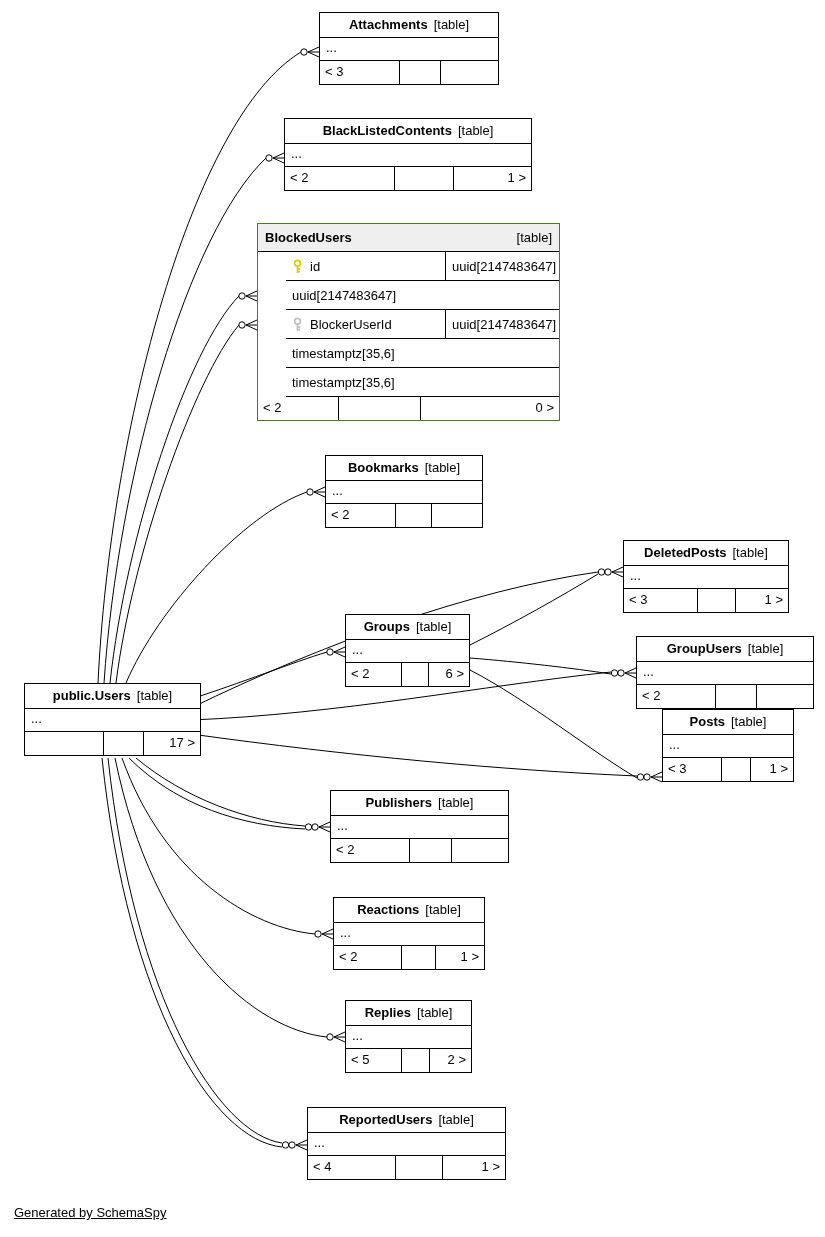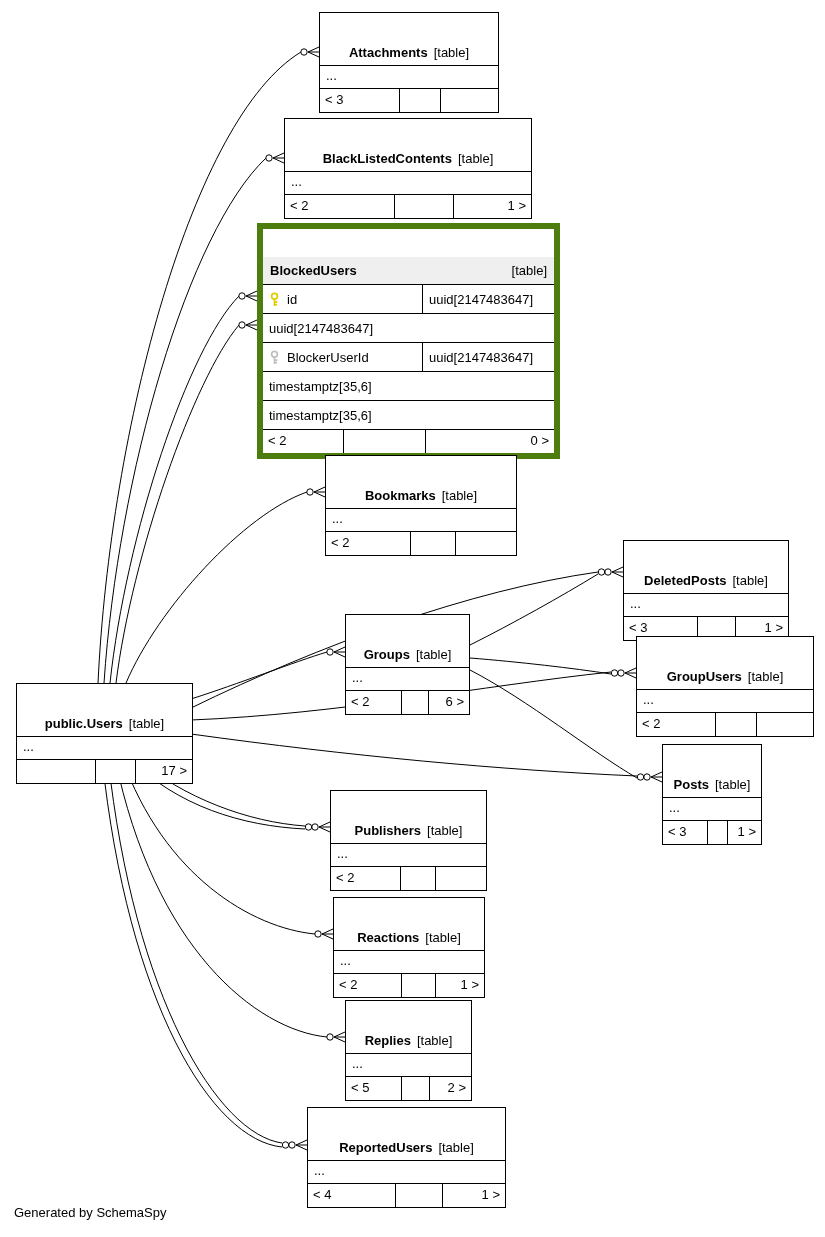--- a/index.html
+++ b/index.html
@@ -2,46 +2,46 @@
 <html><head>
 <meta charset="utf-8">
 <style>
   * { box-sizing: border-box; }
   html,body { margin:0; padding:0; background:#ffffff; }
   body { font-family:"Liberation Sans","DejaVu Sans",sans-serif; color:#000; }
   .canvas { position:relative; width:825px; height:1237px; background:#fff; overflow:hidden; }
   .edges { position:absolute; left:0; top:0; }
 
   .tbl { position:absolute; border:1px solid #000; background:#fff; font-size:13px; }
-  .tbl.hl { border:6px solid #4d7c0f; }
+  .tbl.hl { border:1px solid #4d7c0f; }
 
   .tbl-head { display:flex; justify-content:center; align-items:flex-end; gap:6px;
-              height:25px; line-height:24px; border-bottom:1px solid #000; padding:0 7px; white-space:nowrap;margin-top:28px; }
+              height:25px; line-height:24px; border-bottom:1px solid #000; padding:0 7px; white-space:nowrap; }
   .hl .tbl-head { justify-content:space-between; height:28px; line-height:27px; background:#efefef; }
   .tname { font-weight:bold; }
   .ttag  { font-size:13px; }
 
   .tbl-body { height:23px; line-height:20px; border-bottom:1px solid #000; padding:0 6px; overflow:hidden; }
 
   .tbl-foot { display:flex; height:23px; line-height:22px; }
   .fc  { display:block; overflow:hidden; white-space:nowrap; }
   .fc1 { flex:1.7; padding:0 5px; text-align:left; }
   .fc2 { flex:1; border-left:1px solid #000; }
   .fc3 { flex:1.15; border-left:1px solid #000; text-align:right; padding:0 5px; }
   .hl .fc1 { flex:0 0 80px; }
   .hl .fc2 { flex:0 0 82px; }
   .hl .fc3 { flex:1; }
 
-  .frow { display:flex; align-items:stretch; height:29px; border-bottom:1px solid #000; }
+  .frow { display:flex; align-items:stretch; height:29px; border-bottom:1px solid #000;margin-left:28px; }
   .fname { flex:0 0 160px; display:flex; align-items:center; gap:7px; padding:0 6px 0 6px;
            border-right:1px solid #000; white-space:nowrap; overflow:hidden; }
   .ftype { flex:1; display:flex; align-items:center; padding:0 6px; white-space:nowrap; overflow:hidden; }
   .key-slot { width:11px; height:15px; display:inline-flex; flex:0 0 11px; }
 
-  .credit { position:absolute; left:14px; top:1205px; font-size:13px; }
+  .credit { position:absolute; left:14px; top:1205px; font-size:13px;text-decoration:underline; }
 </style>
 </head>
 <body>
 
 <div class="canvas">
 
   <svg class="edges" width="825" height="1237" viewBox="0 0 825 1237">
     <g stroke="#000" stroke-width="1" fill="none">
 
       <path d="M98,683 C110,430 192,118 301,52"></path>
@@ -188,21 +188,21 @@
     <div class="frow">
       <span class="ftype">timestamptz[35,6]</span>
     </div>
     <div class="tbl-foot">
       <span class="fc fc1">&lt; 2</span>
       <span class="fc fc2"></span>
       <span class="fc fc3">0 &gt;</span>
     </div>
   </div>
 
-  <div class="tbl" style="left:325px;top:455px;width:192px">
+  <div class="tbl" style="left:325px;top:455px;width:158px">
     <div class="tbl-head">
       <span class="tname">Bookmarks</span>
       <span class="ttag">[table]</span>
     </div>
     <div class="tbl-body">...</div>
     <div class="tbl-foot">
       <span class="fc fc1">&lt; 2</span>
       <span class="fc fc2"></span>
       <span class="fc fc3"></span>
     </div>
@@ -240,47 +240,47 @@
       <span class="ttag">[table]</span>
     </div>
     <div class="tbl-body">...</div>
     <div class="tbl-foot">
       <span class="fc fc1">&lt; 2</span>
       <span class="fc fc2"></span>
       <span class="fc fc3"></span>
     </div>
   </div>
 
-  <div class="tbl" style="left:16px;top:683px;width:177px">
+  <div class="tbl" style="left:24px;top:683px;width:177px">
     <div class="tbl-head">
       <span class="tname">public.Users</span>
       <span class="ttag">[table]</span>
     </div>
     <div class="tbl-body">...</div>
     <div class="tbl-foot">
       <span class="fc fc1"></span>
       <span class="fc fc2"></span>
       <span class="fc fc3">17 &gt;</span>
     </div>
   </div>
 
-  <div class="tbl" style="left:662px;top:744px;width:100px">
+  <div class="tbl" style="left:662px;top:709px;width:132px">
     <div class="tbl-head">
       <span class="tname">Posts</span>
       <span class="ttag">[table]</span>
     </div>
     <div class="tbl-body">...</div>
     <div class="tbl-foot">
       <span class="fc fc1">&lt; 3</span>
       <span class="fc fc2"></span>
       <span class="fc fc3">1 &gt;</span>
     </div>
   </div>
 
-  <div class="tbl" style="left:330px;top:790px;width:157px">
+  <div class="tbl" style="left:330px;top:790px;width:179px">
     <div class="tbl-head">
       <span class="tname">Publishers</span>
       <span class="ttag">[table]</span>
     </div>
     <div class="tbl-body">...</div>
     <div class="tbl-foot">
       <span class="fc fc1">&lt; 2</span>
       <span class="fc fc2"></span>
       <span class="fc fc3"></span>
     </div>

